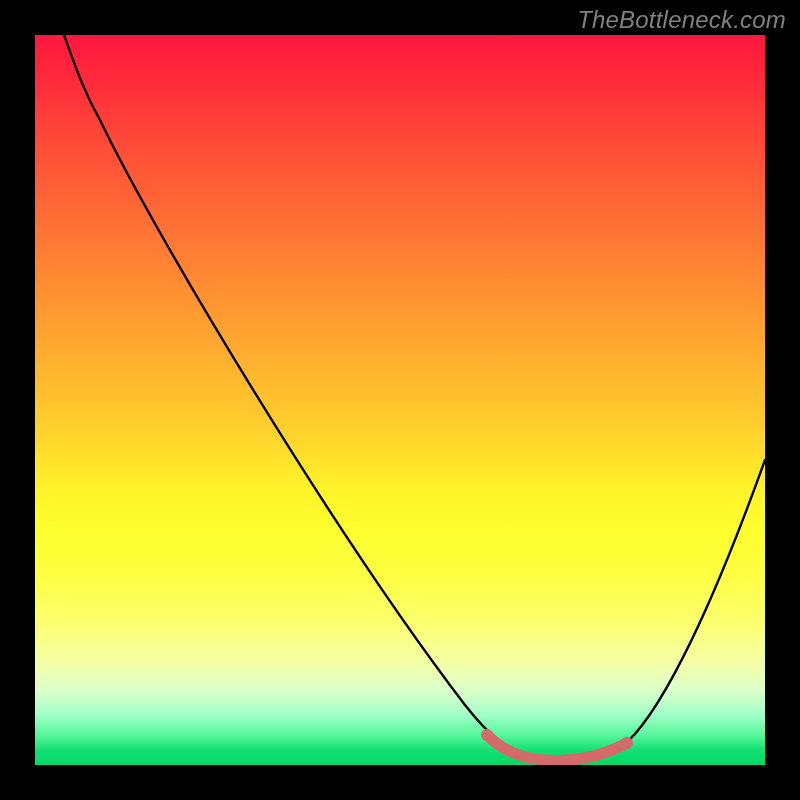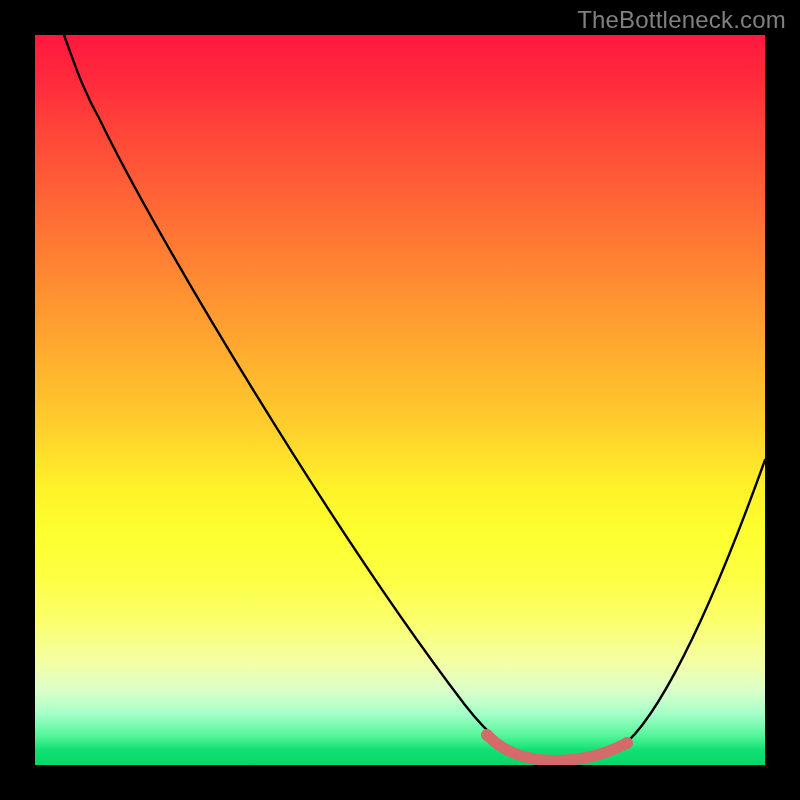--- a/index.html
+++ b/index.html
@@ -22,20 +22,21 @@
   .watermark {
     position: absolute;
     top: 6px;
     right: 14px;
     color: #808080;
     font-size: 24px;
     font-weight: 400;
     letter-spacing: 0.2px;
     z-index: 10;
     user-select: none;
+    font-style: italic;
   }
   .plot {
     position: absolute;
     left: 35px;
     top: 35px;
     width: 730px;
     height: 730px;
     overflow: hidden;
   }
   .gradient {

